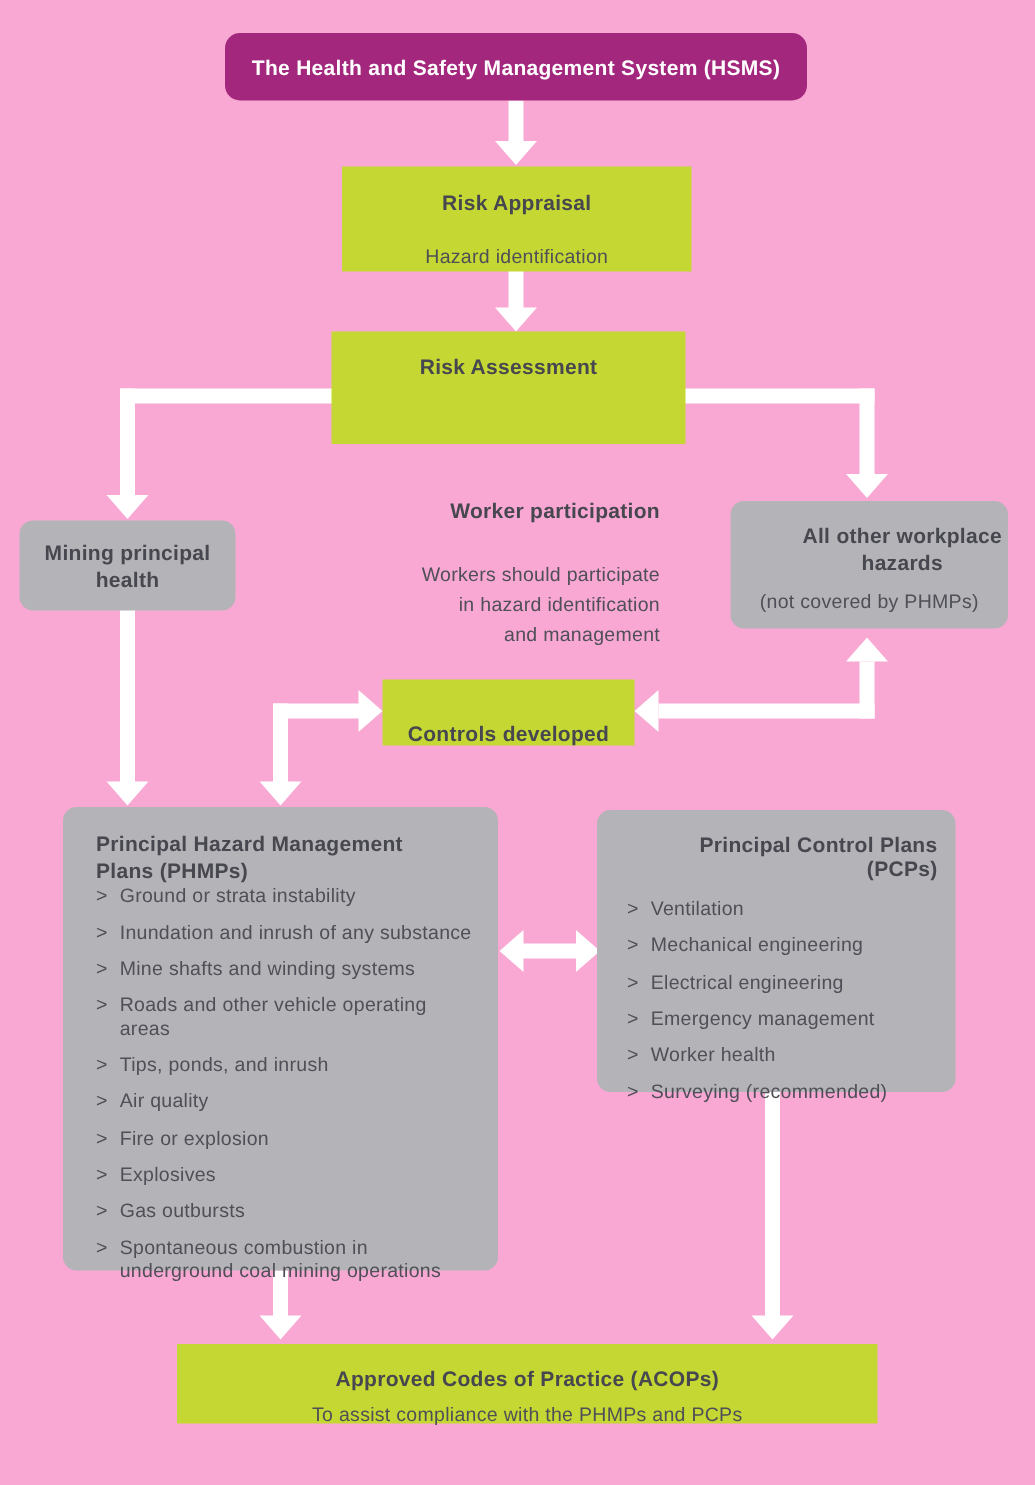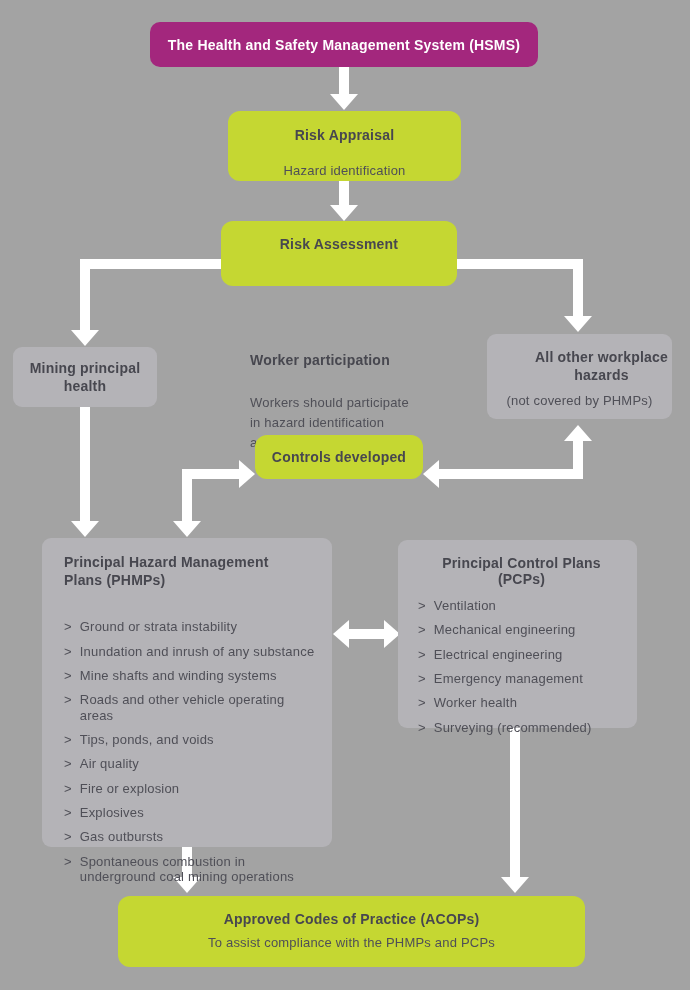--- a/index.html
+++ b/index.html
@@ -2,59 +2,59 @@
 <html><head>
 <meta charset="utf-8">
 <style>
   html,body { margin:0; padding:0; }
   body {
     font-family: "Liberation Sans", "DejaVu Sans", sans-serif;
     background:#e1e5e7;
   }
   .canvas {
     position:relative; width:690px; height:990px;
-    background:#a3a3a3; overflow:hidden;
+    background:#f9a8d4; overflow:hidden;
     color:#4a4a52;
   }
   
   .shaft { position:absolute; background:#ffffff; }
   .head  { position:absolute; width:0; height:0; }
   .head.down  { border-left:14px solid transparent; border-right:14px solid transparent; border-top:16px solid #ffffff; }
   .head.up    { border-left:14px solid transparent; border-right:14px solid transparent; border-bottom:16px solid #ffffff; }
   .head.right { border-top:14px solid transparent; border-bottom:14px solid transparent; border-left:16px solid #ffffff; }
   .head.left  { border-top:14px solid transparent; border-bottom:14px solid transparent; border-right:16px solid #ffffff; }
   
   .box { position:absolute; box-sizing:border-box; text-align:center; }
   .magenta { background:#a3277d; border-radius:10px; }
-  .lime    { background:#c5d732; border-radius:12px; }
+  .lime    { background:#c5d732; border-radius:0; }
   .gray    { background:#b4b3b7; border-radius:9px; }
   .box-title { font-weight:bold; font-size:14px; letter-spacing:.2px; color:#47474f; }
   .box-sub   { font-size:13px; letter-spacing:.2px; color:#4f4f57; }
   .prewrap   { white-space:pre-line; }
   #hsms { left:150px; top:22px; width:388px; height:45px; display:flex; align-items:center; justify-content:center; }
   #hsms .box-title { color:#ffffff; }
   #risk-appraisal { left:228px; top:111px; width:233px; height:70px; padding-top:16px; }
   #risk-appraisal .box-sub { margin-top:20px; }
-  #risk-assessment { left:221px; top:221px; width:236px; height:65px; padding-top:15px; }
+  #risk-assessment { left:221px; top:221px; width:236px; height:75px; padding-top:15px; }
   #risk-assessment .box-sub { margin-top:8px; line-height:1.45; }
   #mining-hazards { left:13px; top:347px; width:144px; height:60px; display:flex; align-items:center; justify-content:center; }
   #mining-hazards .box-title { line-height:1.3; }
-  #worker-participation { position:absolute; left:250px; top:352px; width:190px; text-align:left; }
+  #worker-participation { position:absolute; left:250px; top:332px; width:190px; text-align:right; }
   #worker-participation .box-sub { margin-top:25px; line-height:1.55; }
   #all-other-hazards { left:487px; top:334px; width:185px; height:85px; padding-top:14px; }
   #all-other-hazards .box-title { line-height:1.3;padding-left:44px; }
   #all-other-hazards .box-sub { margin-top:9px; }
-  #controls-developed { left:255px; top:435px; width:168px; height:44px; display:flex; align-items:center; justify-content:center; }
+  #controls-developed { left:255px; top:453px; width:168px; height:44px; display:flex; align-items:flex-end; justify-content:center; }
   #phmps { left:42px; top:538px; width:290px; height:309px; text-align:left; padding:15px 14px 0 22px; }
-  #phmps .box-title { line-height:1.3; margin-bottom:30px; }
-  #pcps { left:398px; top:540px; width:239px; height:188px; text-align:center; padding:15px 12px 12px 20px; }
+  #phmps .box-title { line-height:1.3; margin-bottom:0; }
+  #pcps { left:398px; top:540px; width:239px; height:188px; text-align:right; padding:15px 12px 12px 20px; }
   #pcps .box-title { margin-bottom:11px; }
   .list .li { display:flex; gap:8px; margin-bottom:9px; font-size:13px; letter-spacing:.2px; color:#4f4f57; line-height:1.18; }
   .list .chev { flex:0 0 auto; }
-  #acops { left:118px; top:896px; width:467px; height:71px; padding-top:15px; }
+  #acops { left:118px; top:896px; width:467px; height:53px; padding-top:15px; }
   #acops .box-sub { margin-top:8px; }
 </style>
 </head>
 <body>
 
 <div class="canvas">
 
   <div class="shaft" style="left:339px; top:67px; width:10px; height:28px;"></div>
   <div class="head down" style="left:330px; top:94px;"></div>
 
@@ -147,21 +147,21 @@
           <span class="li-text prewrap">Mine shafts and winding systems</span>
         </div>
 
         <div class="li">
           <span class="chev">&gt;</span>
           <span class="li-text prewrap">Roads and other vehicle operating areas</span>
         </div>
 
         <div class="li">
           <span class="chev">&gt;</span>
-          <span class="li-text prewrap">Tips, ponds, and voids</span>
+          <span class="li-text prewrap">Tips, ponds, and inrush</span>
         </div>
 
         <div class="li">
           <span class="chev">&gt;</span>
           <span class="li-text prewrap">Air quality</span>
         </div>
 
         <div class="li">
           <span class="chev">&gt;</span>
           <span class="li-text prewrap">Fire or explosion</span>

